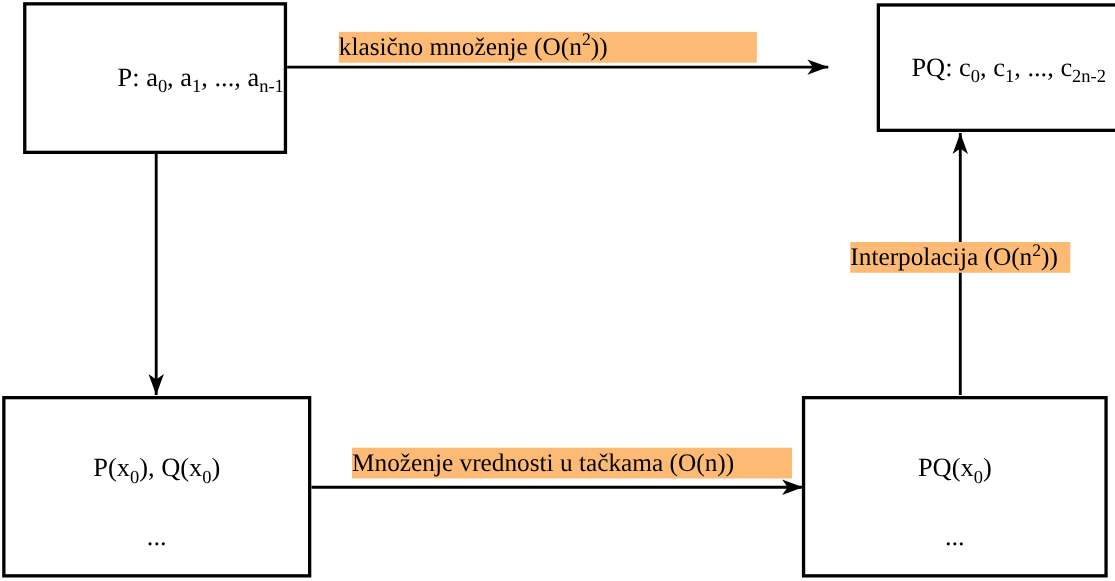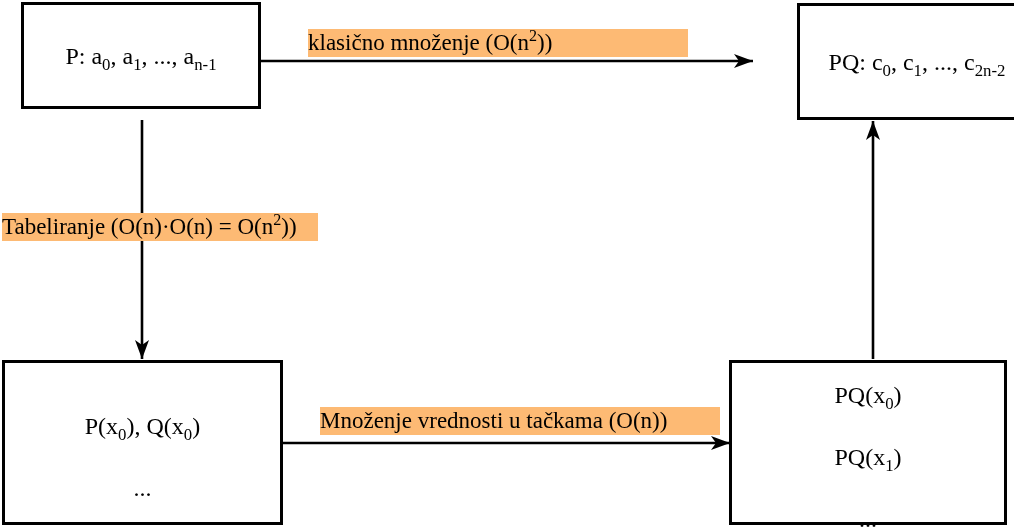--- a/index.html
+++ b/index.html
@@ -23,21 +23,21 @@
     display: flex;
     flex-direction: column;
     align-items: center;
     justify-content: center;
     text-align: center;
     font-size: 24px;
   }
   .box .bline { line-height: 34px; white-space: nowrap; }
   .box.small-gap .bline { line-height: 33px; margin-top: 29px; }
 
-  #box-coefficients         { left: 21px;  top: 2px;   width: 240px; height: 107px; }
+  #box-coefficients         { left: 21px;  top: 2px;   width: 240px; height: 138px; align-items: flex-end; }
   #box-product-coefficients { left: 753px; top: 3px;   width: 240px; height: 117px; margin-left: 44px; }
   #box-point-values         { left: 2px;   top: 360px; width: 281px; height: 165px; }
   #box-product-point-values { left: 729px; top: 360px; width: 278px; height: 165px; }
 
   .edge-label {
     position: absolute;
     font-size: 23px;
     line-height: 28px;
     text-align: left;
     white-space: nowrap;
@@ -62,37 +62,36 @@
       </marker>
     </defs>
     <line x1="261" y1="61" x2="753" y2="61"></line>
     <line x1="142" y1="120" x2="142" y2="359"></line>
     <line x1="283" y1="443" x2="730" y2="443"></line>
     <line x1="873" y1="359" x2="873" y2="121"></line>
   </svg>
 
   <div class="edge-label" id="lbl-classic">klasično množenje (O(n<sup>2</sup>))</div>
 
-  <div class="edge-label" id="lbl-tabulation">Tabeliranje (O(n)·O(n) = O(n<sup>2</sup>))</div>
 
   <div class="edge-label" id="lbl-pointwise">Množenje vrednosti u tačkama (O(n))</div>
 
+  <div class="edge-label" id="lbl-interpolation">Interpolacija (O(n<sup>2</sup>))</div>
 
   <div class="box" id="box-coefficients">
     <div class="bline">P: a<sub>0</sub>, a<sub>1</sub>, ..., a<sub>n-1</sub></div>
   </div>
 
   <div class="box" id="box-product-coefficients">
     <div class="bline">PQ: c<sub>0</sub>, c<sub>1</sub>, ..., c<sub>2n-2</sub></div>
   </div>
 
   <div class="box small-gap" id="box-point-values">
     <div class="bline">P(x<sub>0</sub>), Q(x<sub>0</sub>)</div>
     <div class="bline">...</div>
   </div>
 
   <div class="box small-gap" id="box-product-point-values">
     <div class="bline">PQ(x<sub>0</sub>)</div>
-    <div class="bline">PQ(x<sub>1</sub>)</div>
     <div class="bline">...</div>
   </div>
 
 </div>
 
 </body></html>

